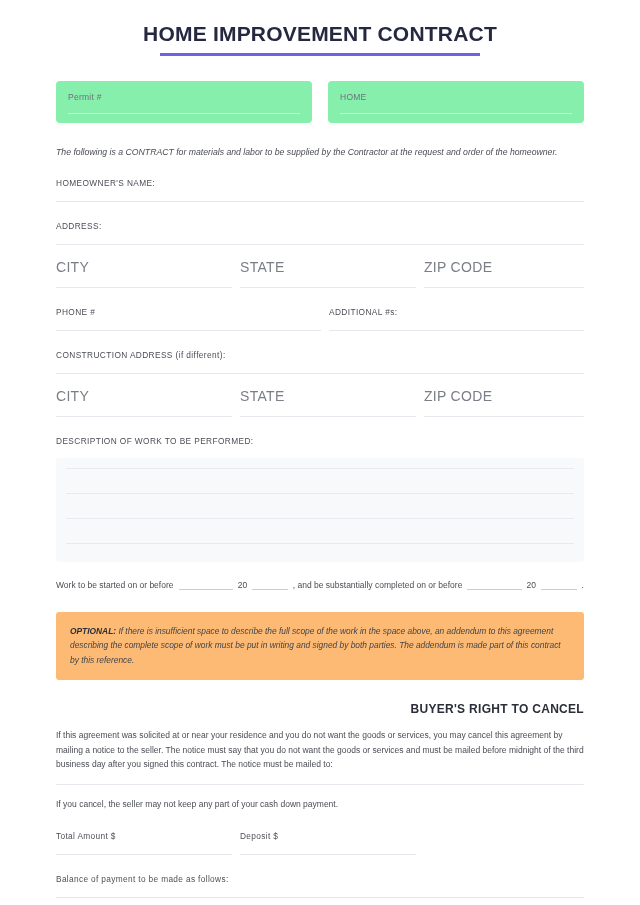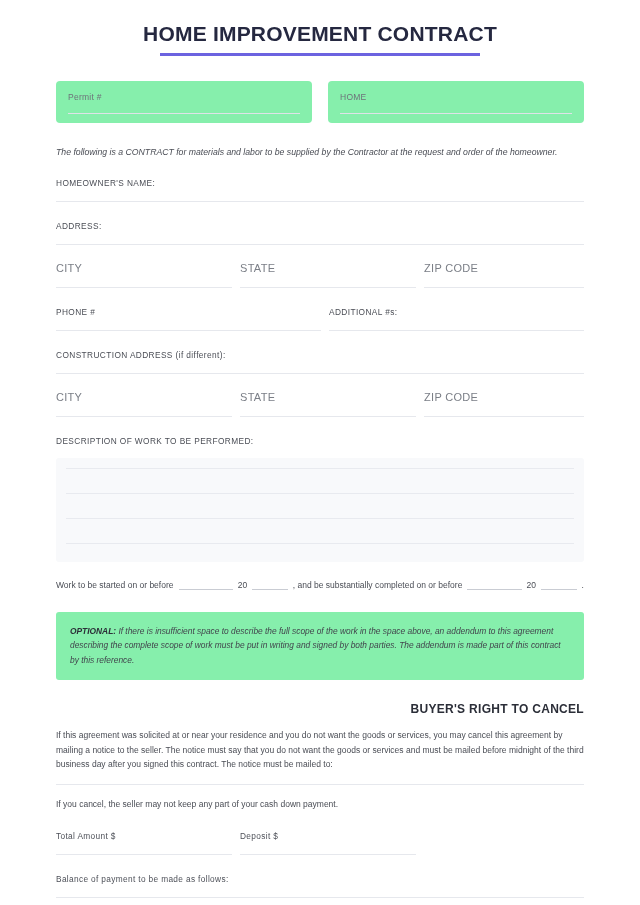--- a/index.html
+++ b/index.html
@@ -88,21 +88,21 @@
     font-size: 8.3px;
     letter-spacing: 0.35px;
     color: #4d5058;
   }
   .lbl-up {
     font-size: 8.3px;
     letter-spacing: 0.4px;
     color: #4a4d55;
   }
   .lbl-soft {
-    font-size: 11px;
+    font-size: 14px;
     letter-spacing: 0.3px;
     color: #7a7e86;
   }
 
   
   .cols {
     display: flex;
     margin-top: 13px;
   }
   .col {
@@ -142,21 +142,21 @@
     border-bottom: 1px solid #c9ccd3;
     height: 9px;
     margin: 0 5px;
   }
   .blank.w-med { width: 58px; }
   .blank.w-sm  { width: 38px; }
 
   
   .optional-box {
     margin-top: 22px;
-    background: #86efac;
+    background: #fdba74;
     border-radius: 3px;
     padding: 12px 14px 13px 14px;
     font-size: 8.4px;
     font-style: italic;
     line-height: 1.72;
     color: #41444c;
   }
   .optional-box b {
     font-weight: bold;
     font-style: italic;

